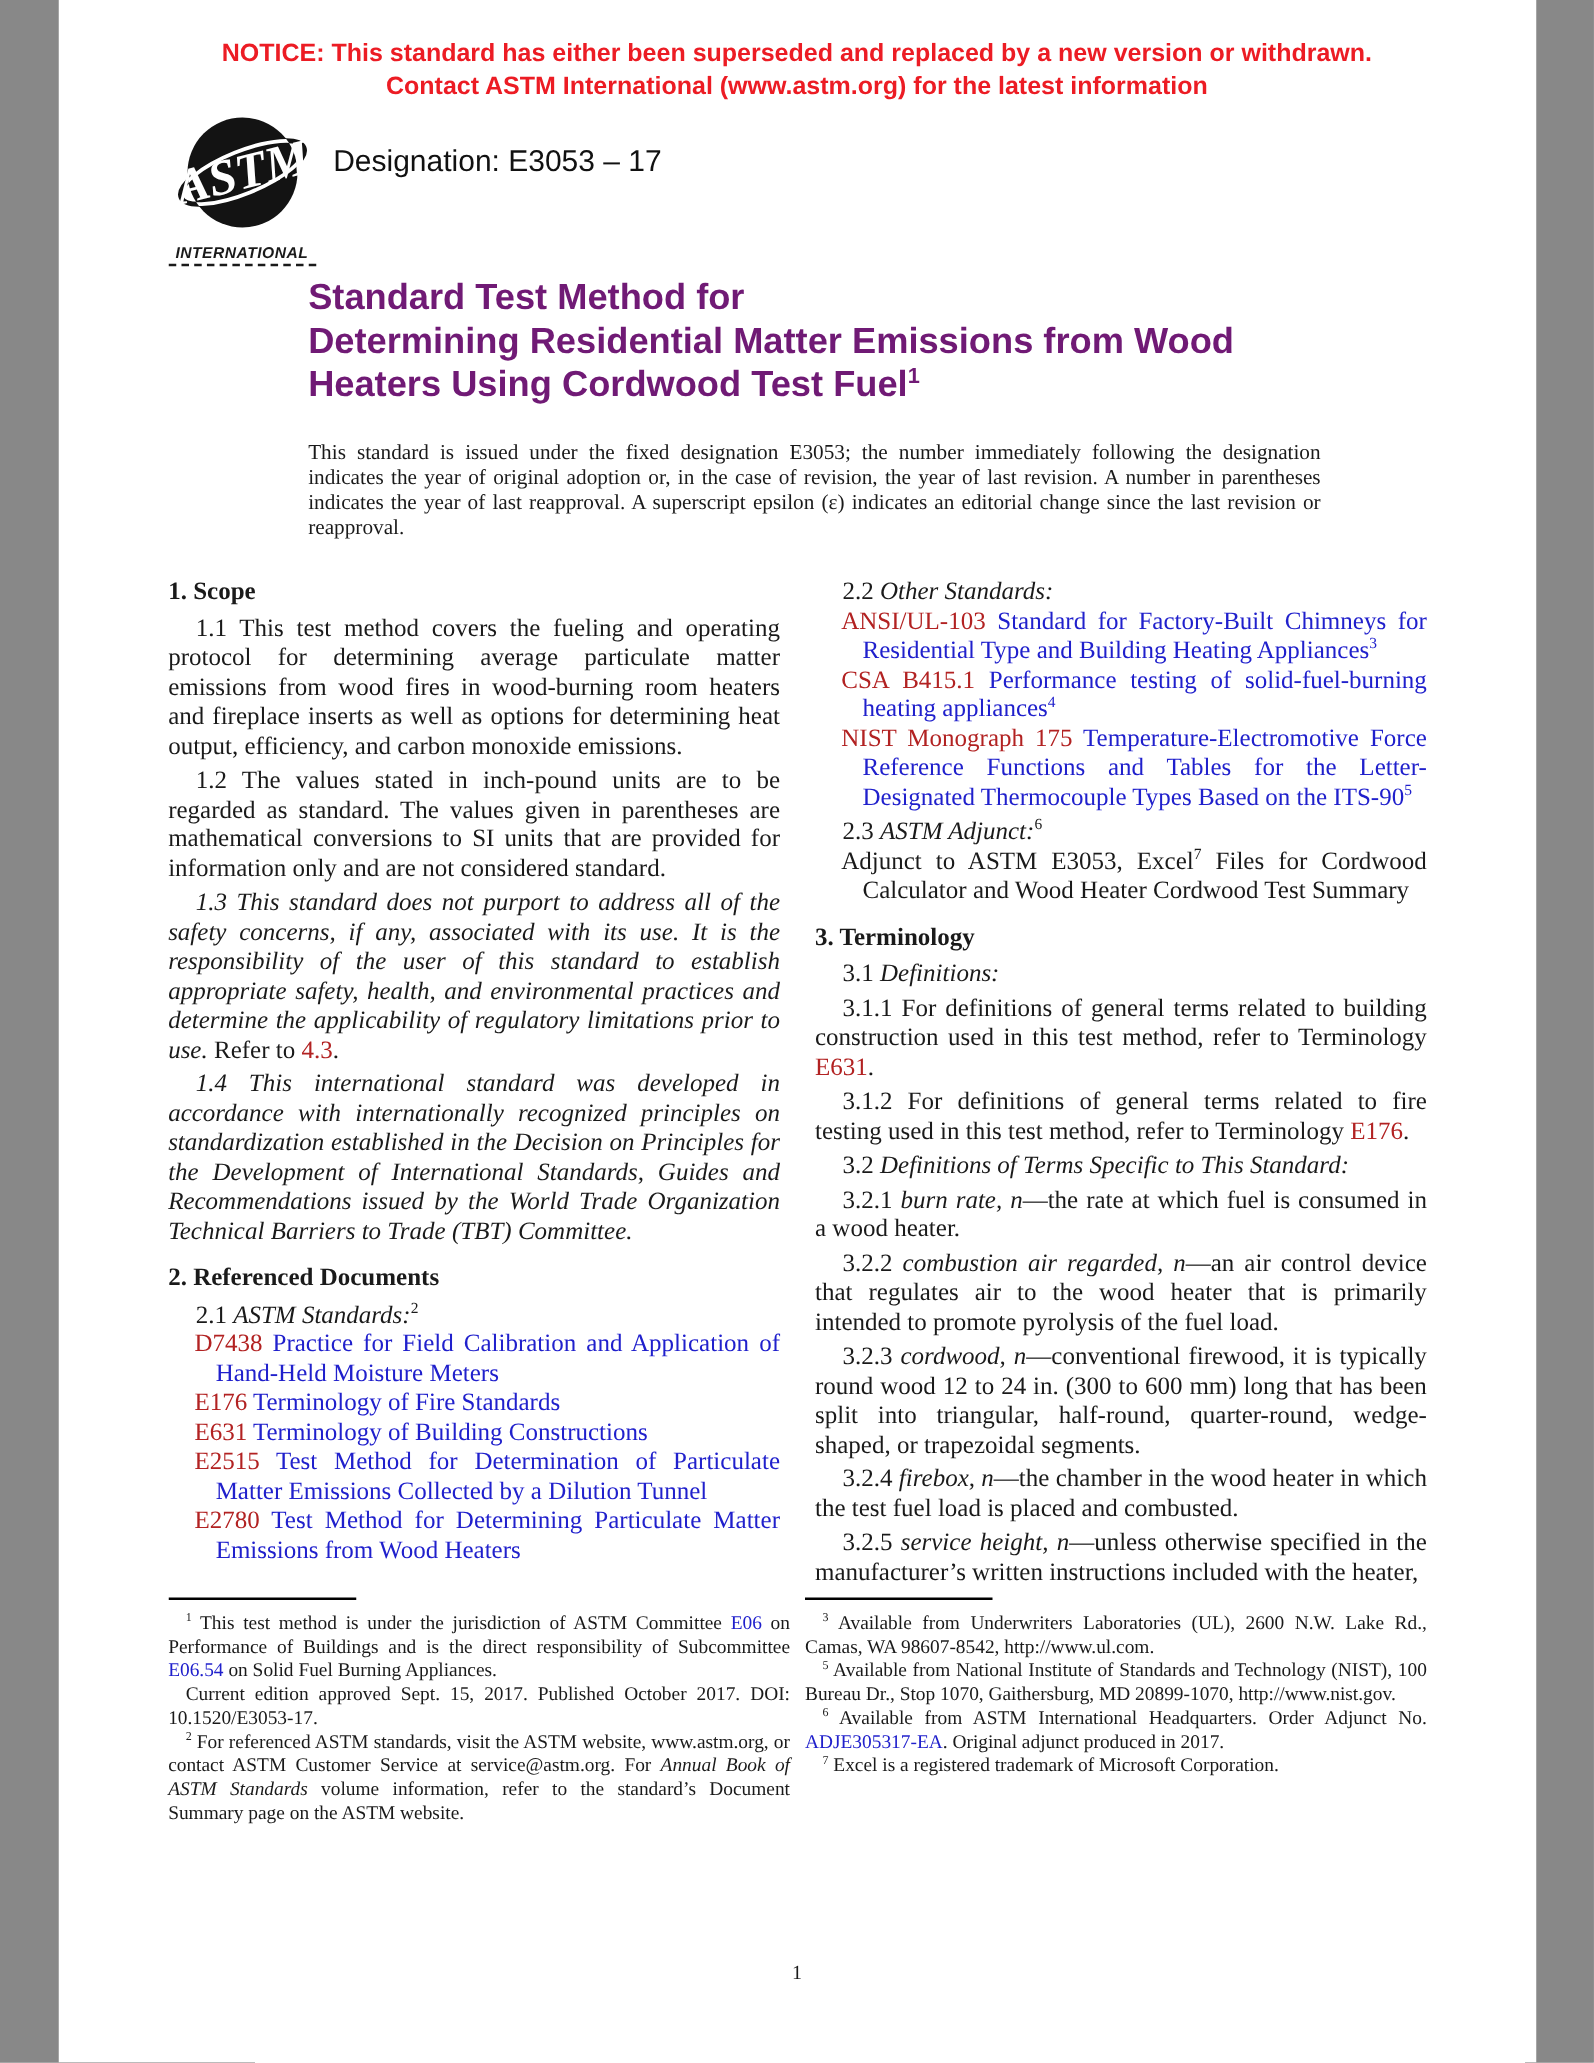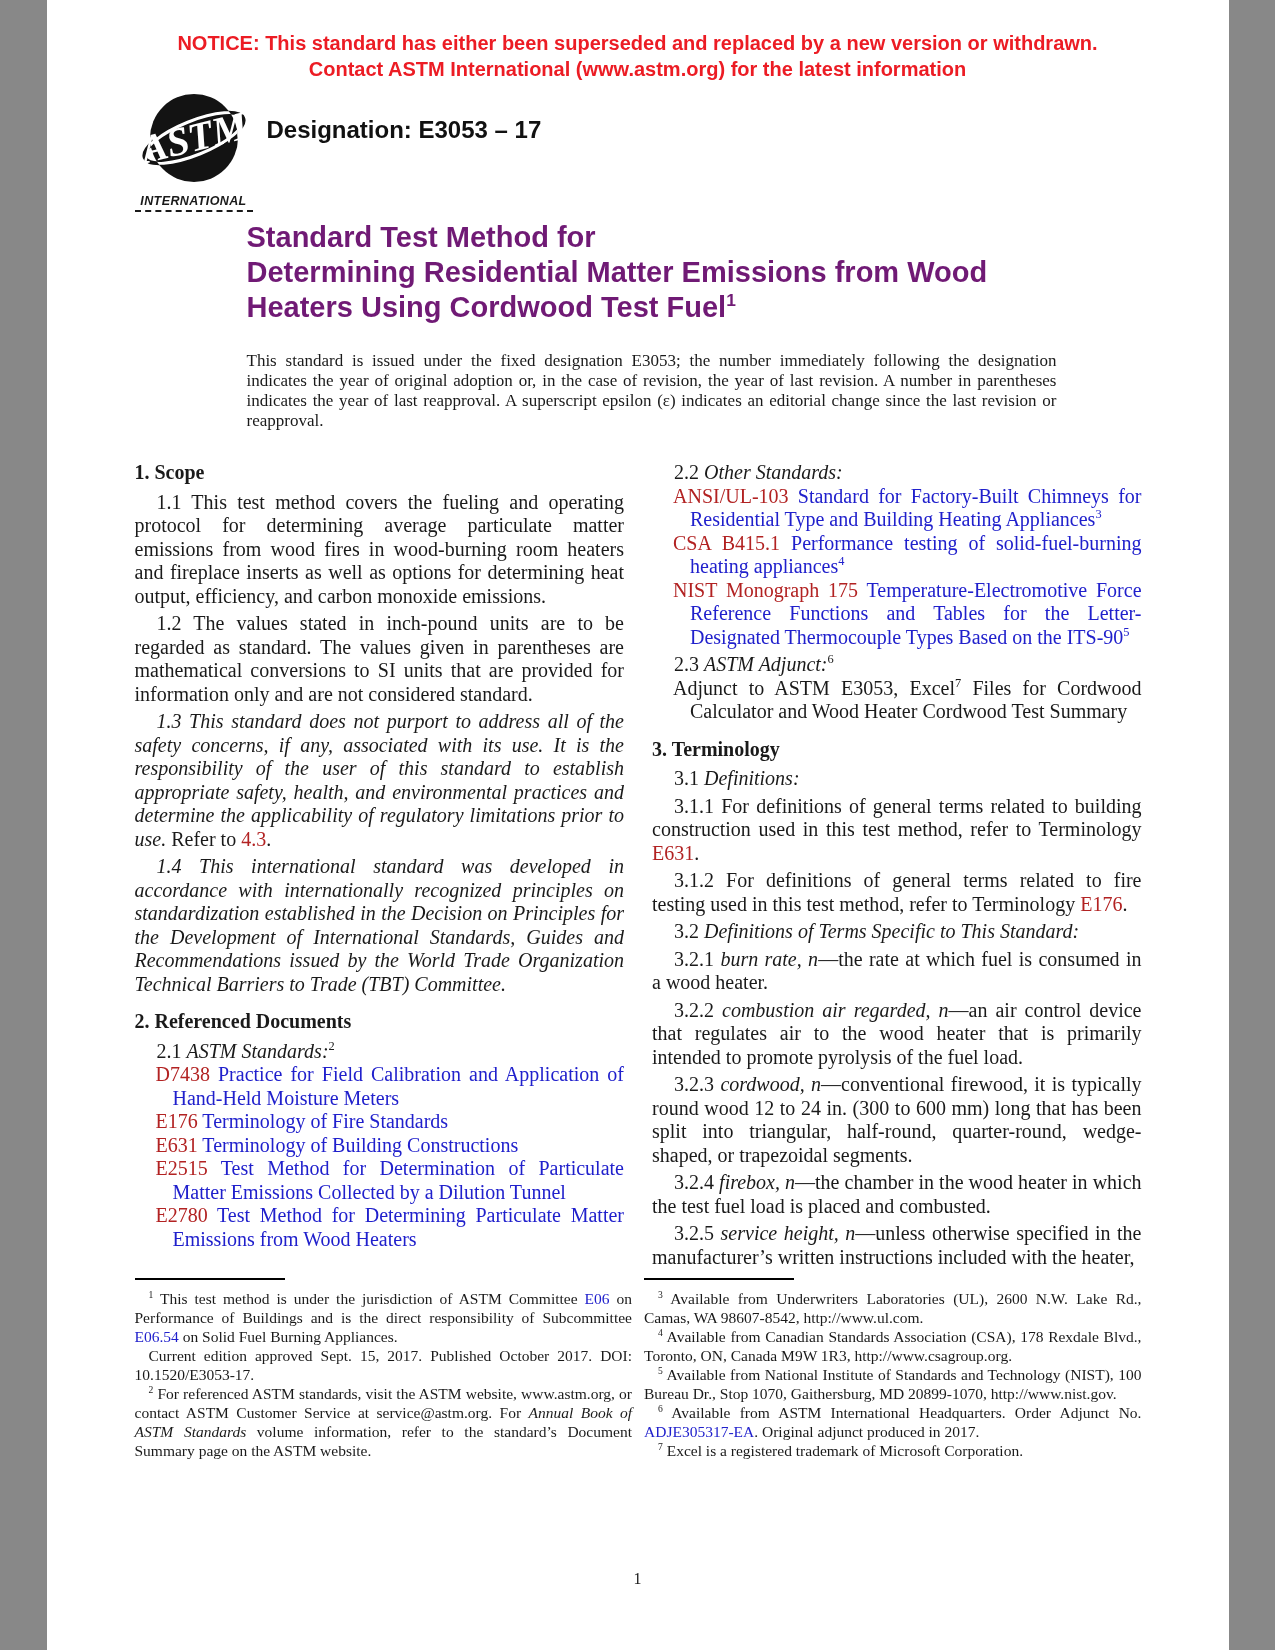--- a/index.html
+++ b/index.html
@@ -32,21 +32,21 @@
   .logo-sub{
     font-family:"Liberation Sans",sans-serif;
     font-weight:bold;font-style:italic;
     font-size:12.5px;letter-spacing:0.4px;
     border-bottom:2px dashed var(--ink);
     padding-bottom:2px;margin-top:-2px;
     color:var(--ink);
   }
   .designation{
     font-family:"Liberation Sans",sans-serif;
-    font-weight:bold;font-size:24px;
+    font-weight:normal;font-size:24px;
     margin:28px 0 0 14px;color:#111;
   }
   
   .title-block{margin:8px 0 0 200px;width:812px;}
   .doc-title{
     margin:0;font-family:"Liberation Sans",sans-serif;
     font-weight:bold;font-size:29px;line-height:35px;color:#701a75;
   }
   .doc-title sup{font-size:60%;}
   .issue-note{
@@ -168,21 +168,20 @@
       <div id="fn-left">
           <div class="block fn"><sup>1</sup><span> This test method is under the jurisdiction of ASTM Committee </span><span class="run-blue">E06</span><span> on Performance of Buildings and is the direct responsibility of Subcommittee </span><span class="run-blue">E06.54</span><span> on Solid Fuel Burning Appliances.</span></div>
           <div class="block fn"><span>Current edition approved Sept. 15, 2017. Published October 2017. DOI: 10.1520/E3053-17.</span></div>
           <div class="block fn"><sup>2</sup><span> For referenced ASTM standards, visit the ASTM website, www.astm.org, or contact ASTM Customer Service at service@astm.org. For </span><span class="run-i">Annual Book of ASTM Standards</span><span> volume information, refer to the standard’s Document Summary page on the ASTM website.</span></div>
         </div>
     </div>
     <div class="fn-col">
       <div class="fn-rule"></div>
       <div id="fn-right">
           <div class="block fn"><sup>3</sup><span> Available from Underwriters Laboratories (UL), 2600 N.W. Lake Rd., Camas, WA 98607-8542, http://www.ul.com.</span></div>
-          <div class="block fn"><sup>4</sup><span> Available from Canadian Standards Association (CSA), 178 Rexdale Blvd., Toronto, ON, Canada M9W 1R3, http://www.csagroup.org.</span></div>
           <div class="block fn"><sup>5</sup><span> Available from National Institute of Standards and Technology (NIST), 100 Bureau Dr., Stop 1070, Gaithersburg, MD 20899-1070, http://www.nist.gov.</span></div>
           <div class="block fn"><sup>6</sup><span> Available from ASTM International Headquarters. Order Adjunct No. </span><span class="run-blue">ADJE305317-EA</span><span>. Original adjunct produced in 2017.</span></div>
           <div class="block fn"><sup>7</sup><span> Excel is a registered trademark of Microsoft Corporation.</span></div>
         </div>
     </div>
   </div>
 
   <div class="page-number">1</div>
 
 </div>

